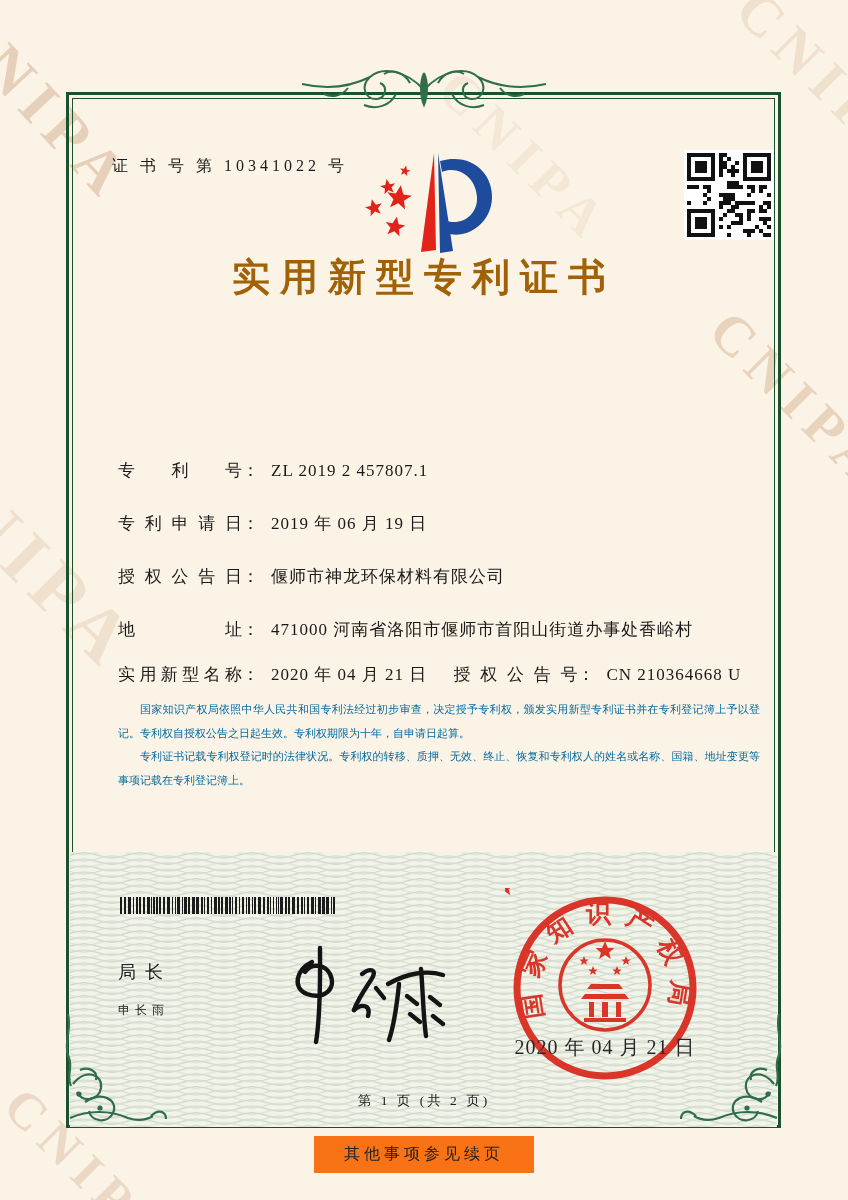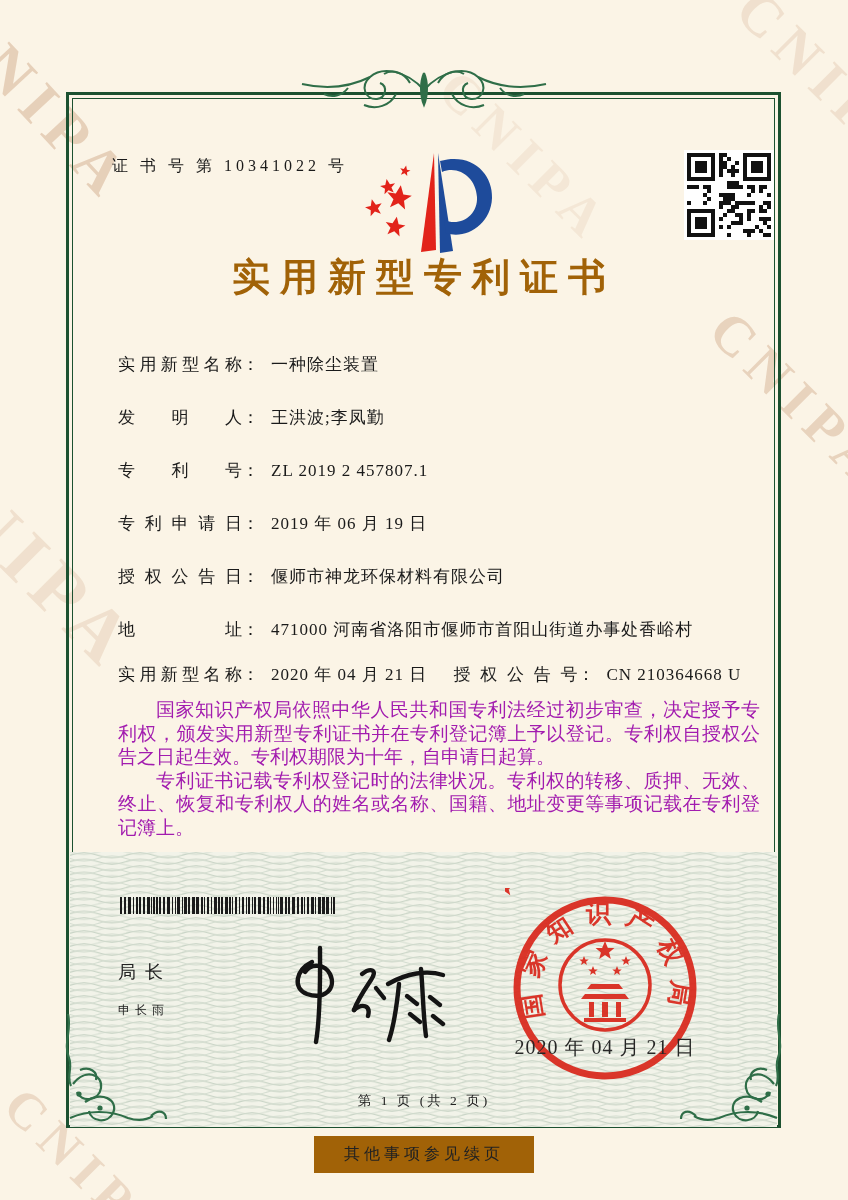--- a/index.html
+++ b/index.html
@@ -34,36 +34,36 @@
   .qr{position:absolute;left:684px;top:150px;background:#fff;padding:3px;}
   .title{position:absolute;left:0;right:0;top:252px;text-align:center;
          font-size:38px;font-weight:bold;letter-spacing:10px;color:#a16207;}
 
   .frow{position:absolute;left:118px;font-size:17px;color:var(--ink);white-space:nowrap;}
   .flabel{display:inline-block;width:124px;text-align:justify;text-align-last:justify;
           -moz-text-align-last:justify;vertical-align:top;}
   .fvalue{margin-left:12px;letter-spacing:1px;}
   .g2{margin-left:22px;}
 
-  .body-text{position:absolute;left:118px;top:698px;width:642px;font-size:19px;line-height:23.5px;
-             color:#a21caf;text-align:justify;}
+  .body-text{position:absolute;left:118px;top:698px;width:642px;font-size:11px;line-height:23.5px;
+             color:#0369a1;text-align:justify;}
   .body-text p{margin:0;text-indent:2em;}
 
   .barcode{position:absolute;left:120px;top:897px;z-index:3;}
 
   .sig-title{position:absolute;left:118px;top:960px;font-size:18px;letter-spacing:9px;color:#222;z-index:3;}
   .sig-name{position:absolute;left:118px;top:1002px;font-size:12px;letter-spacing:5px;color:#222;z-index:3;}
   .signature{position:absolute;left:250px;top:942px;z-index:3;}
 
   .seal{position:absolute;left:505px;top:888px;z-index:5;}
 
   .page-num{position:absolute;left:0;right:0;top:1092px;text-align:center;font-size:13.5px;
             letter-spacing:3px;color:#222;z-index:3;}
   .note-wrap{position:absolute;left:0;right:0;top:1136px;text-align:center;z-index:3;}
-  .note{display:inline-block;background:#a16207;padding:8px 30px;font-size:16px;letter-spacing:4px;color:#222;}
+  .note{display:inline-block;background:#f97316;padding:8px 30px;font-size:16px;letter-spacing:4px;color:#222;}
 
   .orn{position:absolute;z-index:4;}
   svg{display:block;}
 </style>
 </head>
 <body>
 
 <div class="page">
 
   <div class="wm" style="left:-18px;top:-10px;font-size:62px;opacity:.30;transform:rotate(47deg);">CNIPA</div>
@@ -255,26 +255,20 @@
         <rect x="56" y="0" width="28" height="28" fill="#111"></rect>
         <rect x="60" y="4" width="20" height="20" fill="#fff"></rect>
         <rect x="64" y="8" width="12" height="12" fill="#111"></rect>
         <rect x="0" y="56" width="28" height="28" fill="#111"></rect>
         <rect x="4" y="60" width="20" height="20" fill="#fff"></rect>
         <rect x="8" y="64" width="12" height="12" fill="#111"></rect>
       </svg>
 
     <div class="title">实用新型专利证书</div>
 
-    <div class="frow" style="top:353px">
-      <span class="flabel">实用新型名称</span><span>：</span><span class="fvalue">一种除尘装置</span>
-    </div>
-    <div class="frow" style="top:406px">
-      <span class="flabel">发明人</span><span>：</span><span class="fvalue">王洪波;李凤勤</span>
-    </div>
     <div class="frow" style="top:459px">
       <span class="flabel">专利号</span><span>：</span><span class="fvalue">ZL 2019 2 457807.1</span>
     </div>
     <div class="frow" style="top:512px">
       <span class="flabel">专利申请日</span><span>：</span><span class="fvalue">2019 年 06 月 19 日</span>
     </div>
     <div class="frow" style="top:565px">
       <span class="flabel">授权公告日</span><span>：</span><span class="fvalue">偃师市神龙环保材料有限公司</span>
     </div>
     <div class="frow" style="top:618px">

